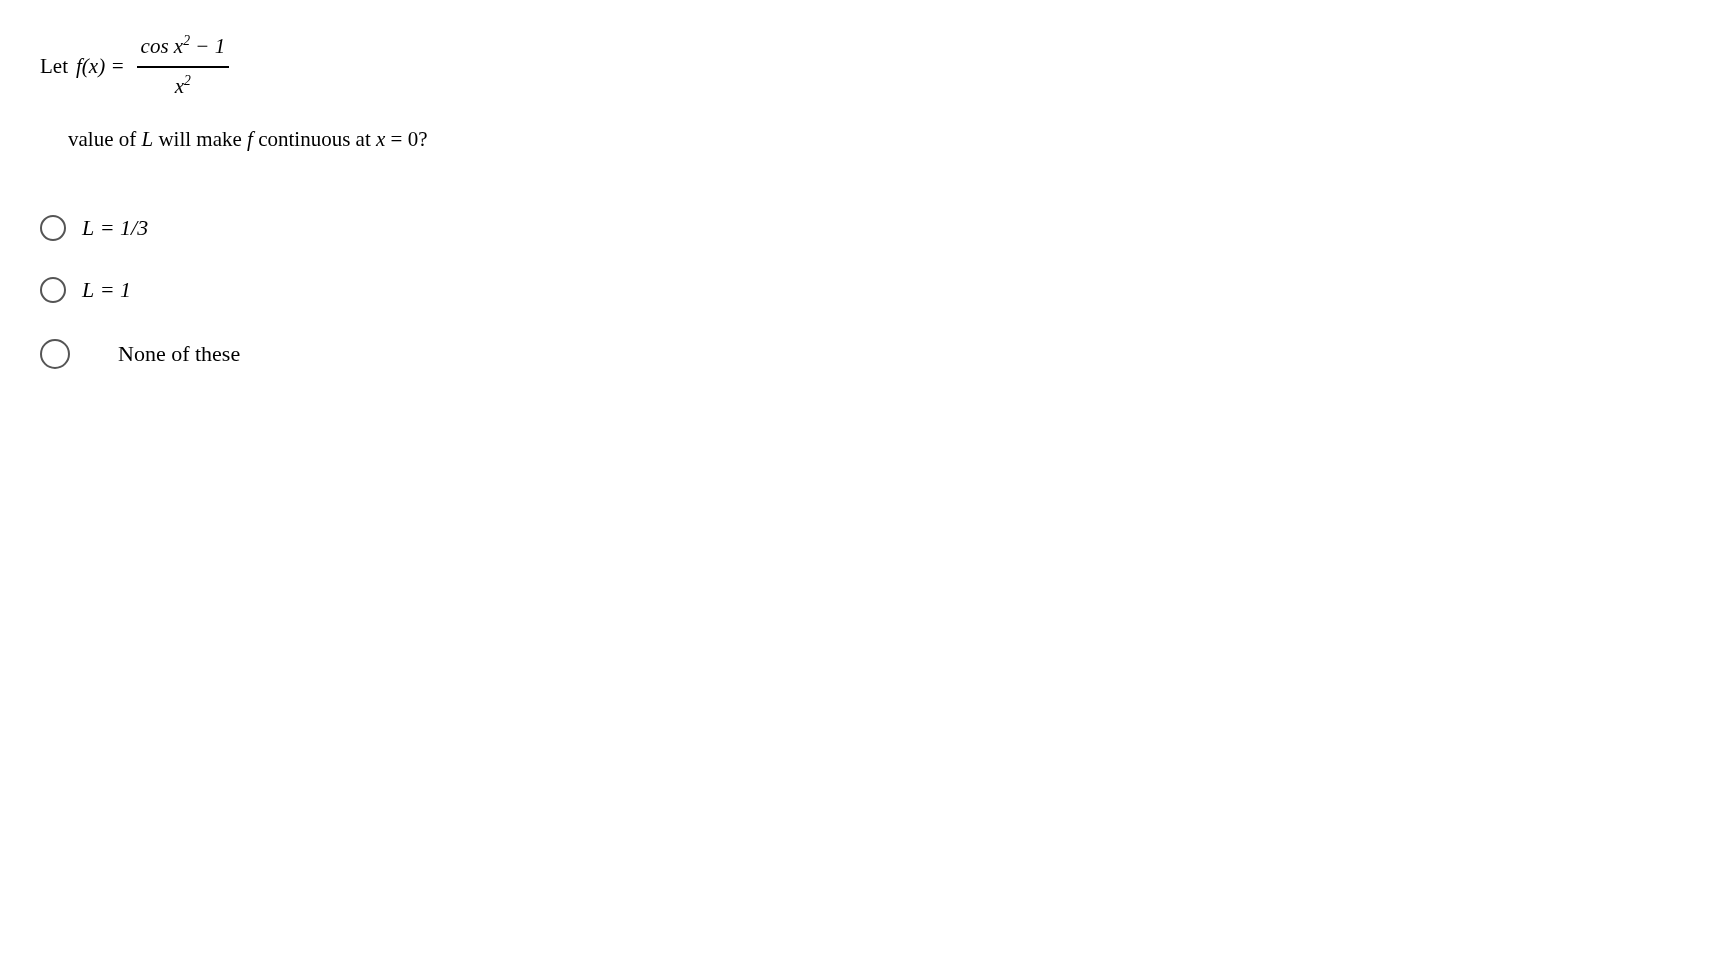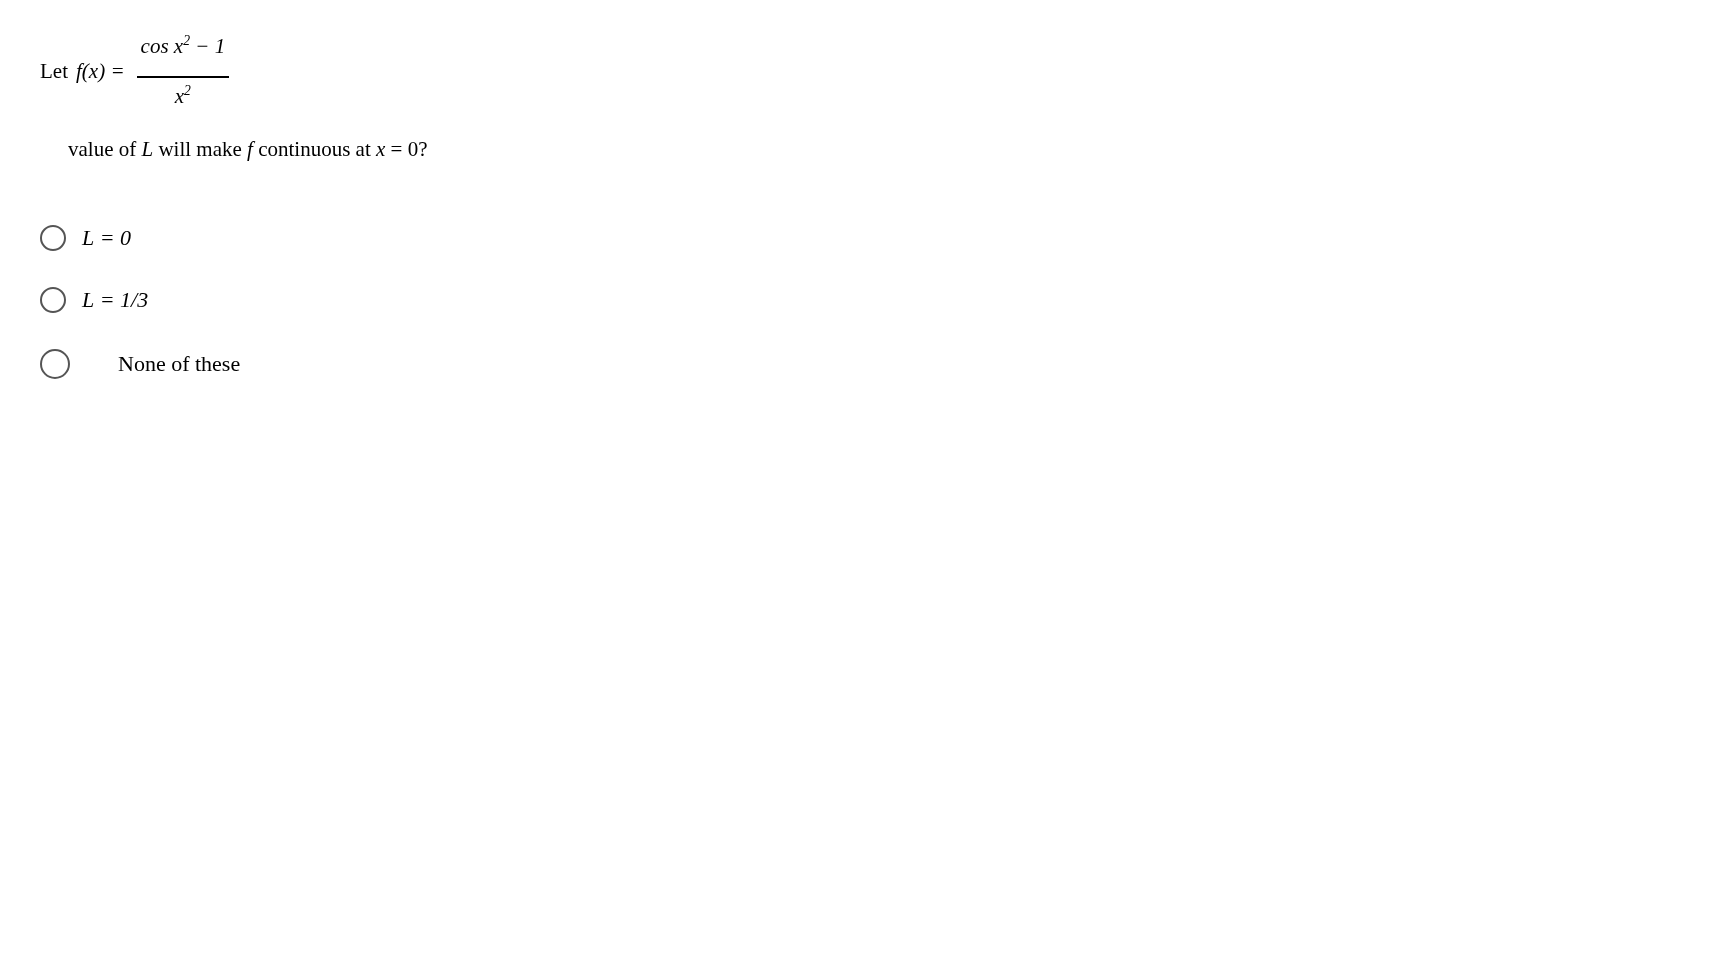--- a/index.html
+++ b/index.html
@@ -28,21 +28,21 @@
       display: inline-flex;
       flex-direction: column;
       align-items: center;
       vertical-align: middle;
       margin: 0 4px;
       font-size: 21px;
     }
 
     .fraction .numerator {
       border-bottom: 2px solid #000;
-      padding: 0 4px 12px 4px;
+      padding: 0 4px 2px 4px;
       font-style: italic;
     }
 
     .fraction .denominator {
       padding: 2px 4px 0 4px;
       text-align: right;
       font-style: italic;
     }
 
     .options {
@@ -120,31 +120,31 @@
         <span class="denominator"><i>x</i><sup>2</sup></span>
       </span>
     </div>
     <div class="line2">
       value of <i>L</i> will make <i>f</i> continuous at <i>x</i> = 0?
     </div>
   </div>
 
   <div class="options">
 
-    <div class="option">
-      <div class="option-radio"></div>
-      <span class="option-label"><i>L</i>&nbsp;=&nbsp;0</span>
-    </div>
 
 
     <div class="option">
       <div class="option-radio"></div>
       <span class="option-label"><i>L</i>&nbsp;=&nbsp;1/3</span>
     </div>
 
+    <div class="option">
+      <div class="option-radio"></div>
+      <span class="option-label"><i>L</i>&nbsp;=&nbsp;1</span>
+    </div>
 
     <div class="option">
       <div class="option-radio large"></div>
       <span class="option-label" style="font-style:normal; font-size:22px;margin-left:32px;">None of these</span>
     </div>
 
   </div>
 </div>
 
 </body></html>

